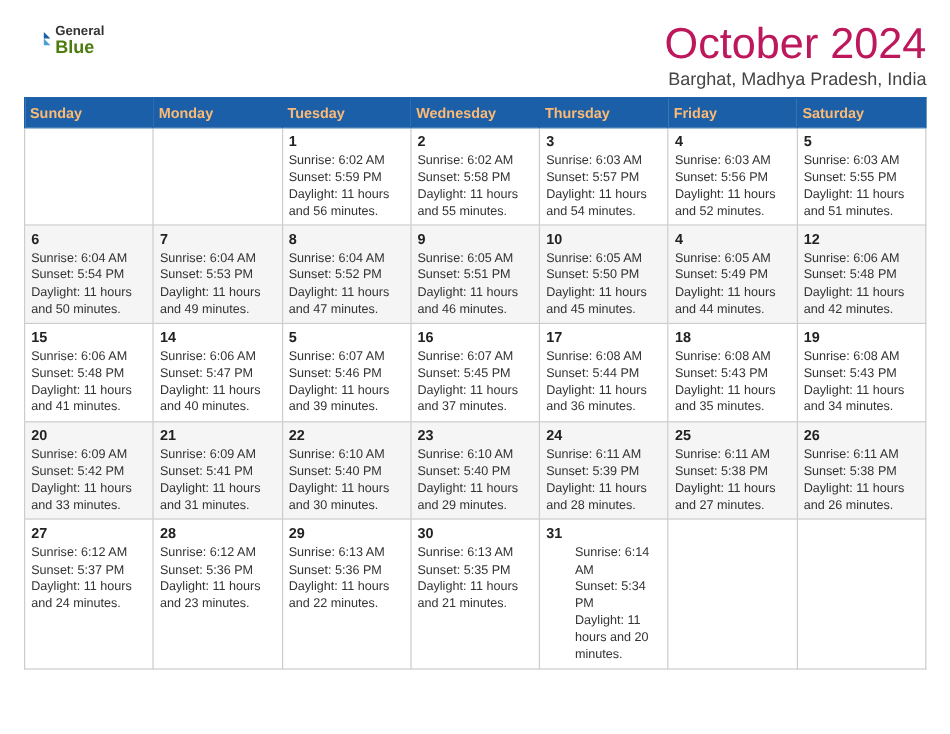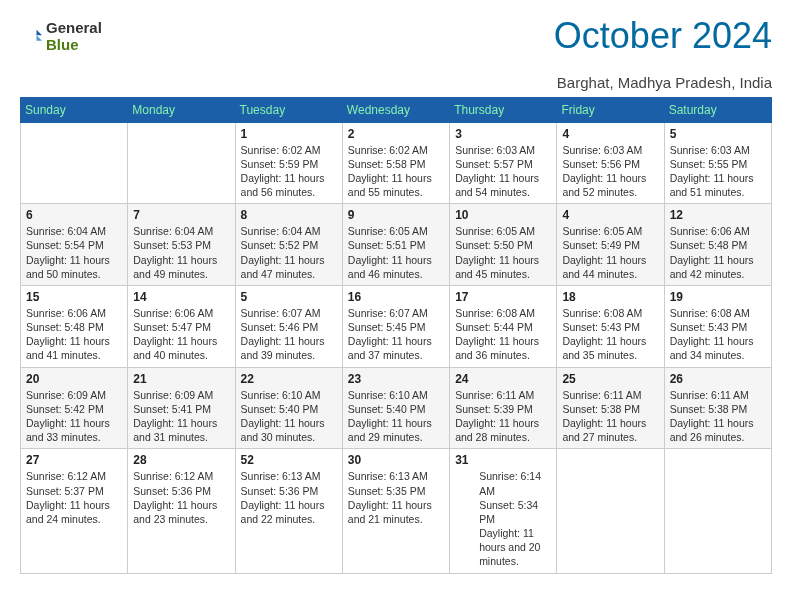--- a/index.html
+++ b/index.html
@@ -24,60 +24,60 @@
       display: flex;
       align-items: center;
       margin-top: 4px;
     }
     .logo-text {
       display: flex;
       flex-direction: column;
       line-height: 1.1;
     }
     .logo-general {
-      font-size: 15px;
+      font-size: 11px;
       font-weight: bold;
       color: #333;
     }
     .logo-blue {
       font-size: 15px;
       font-weight: bold;
       color: #4d7c0f;
     }
     .logo-icon {
       width: 22px;
       height: 22px;
       margin-right: 4px;
     }
     .title-block {
       text-align: right;
     }
     .month-title {
       font-size: 36px;
       font-weight: normal;
-      color: #0369a1;
+      color: #be185d;
       line-height: 1.1;
     }
     .location {
       font-size: 15px;
       color: #444;
-      margin-top: 18px;
+      margin-top: 2px;
     }
     .calendar {
       width: 100%;
       border-collapse: collapse;
       font-size: 11px;
     }
     .calendar thead th {
       background-color: #1a5fa8;
-      color: #86efac;
+      color: #fdba74;
       padding: 5px 4px;
       text-align: left;
       font-size: 12px;
-      font-weight: normal;
+      font-weight: bold;
       border: 1px solid #1a5fa8;
     }
     .calendar tbody td {
       vertical-align: top;
       border: 1px solid #ccc;
       padding: 4px 5px;
       width: calc(100% / 7);
       min-height: 75px;
       background: #fff;
     }
@@ -306,21 +306,21 @@
 Sunset: 5:37 PM
 Daylight: 11 hours and 24 minutes.</div>
           </td>
           <td>
             <div class="day-number">28</div>
             <div class="day-info" style="white-space: pre-line;">Sunrise: 6:12 AM
 Sunset: 5:36 PM
 Daylight: 11 hours and 23 minutes.</div>
           </td>
           <td>
-            <div class="day-number">52</div>
+            <div class="day-number">29</div>
             <div class="day-info" style="white-space: pre-line;">Sunrise: 6:13 AM
 Sunset: 5:36 PM
 Daylight: 11 hours and 22 minutes.</div>
           </td>
           <td>
             <div class="day-number">30</div>
             <div class="day-info" style="white-space: pre-line;">Sunrise: 6:13 AM
 Sunset: 5:35 PM
 Daylight: 11 hours and 21 minutes.</div>
           </td>

